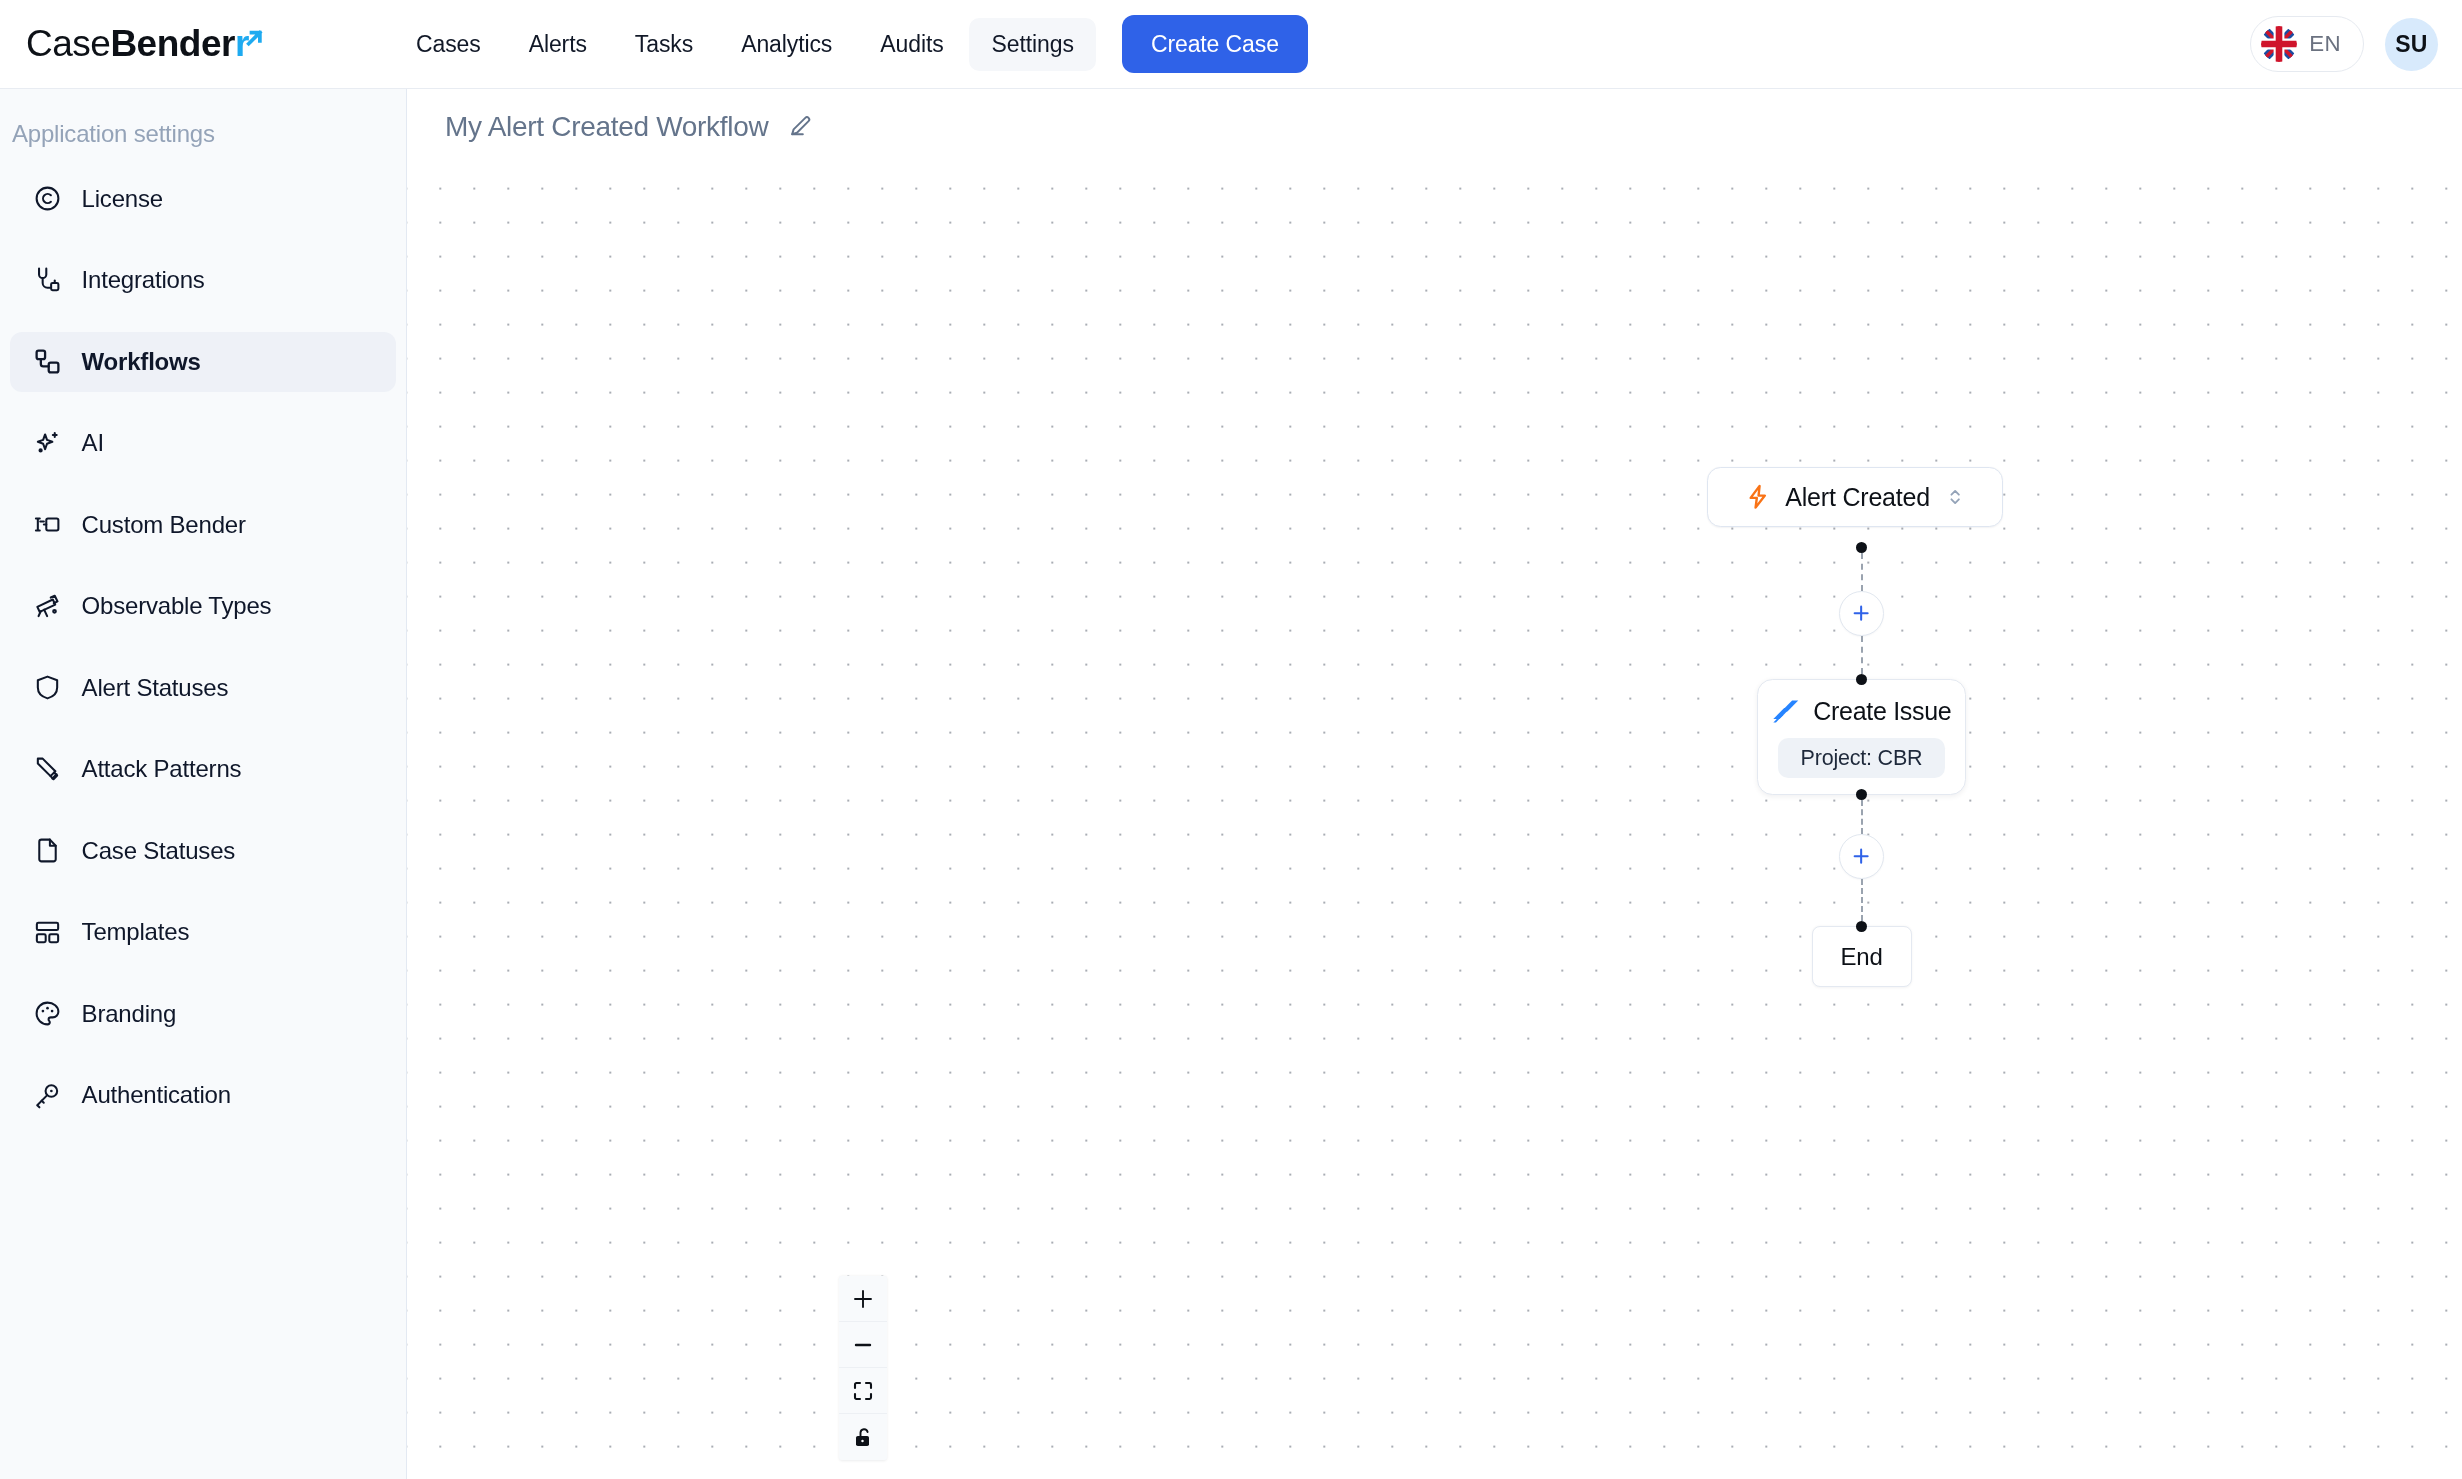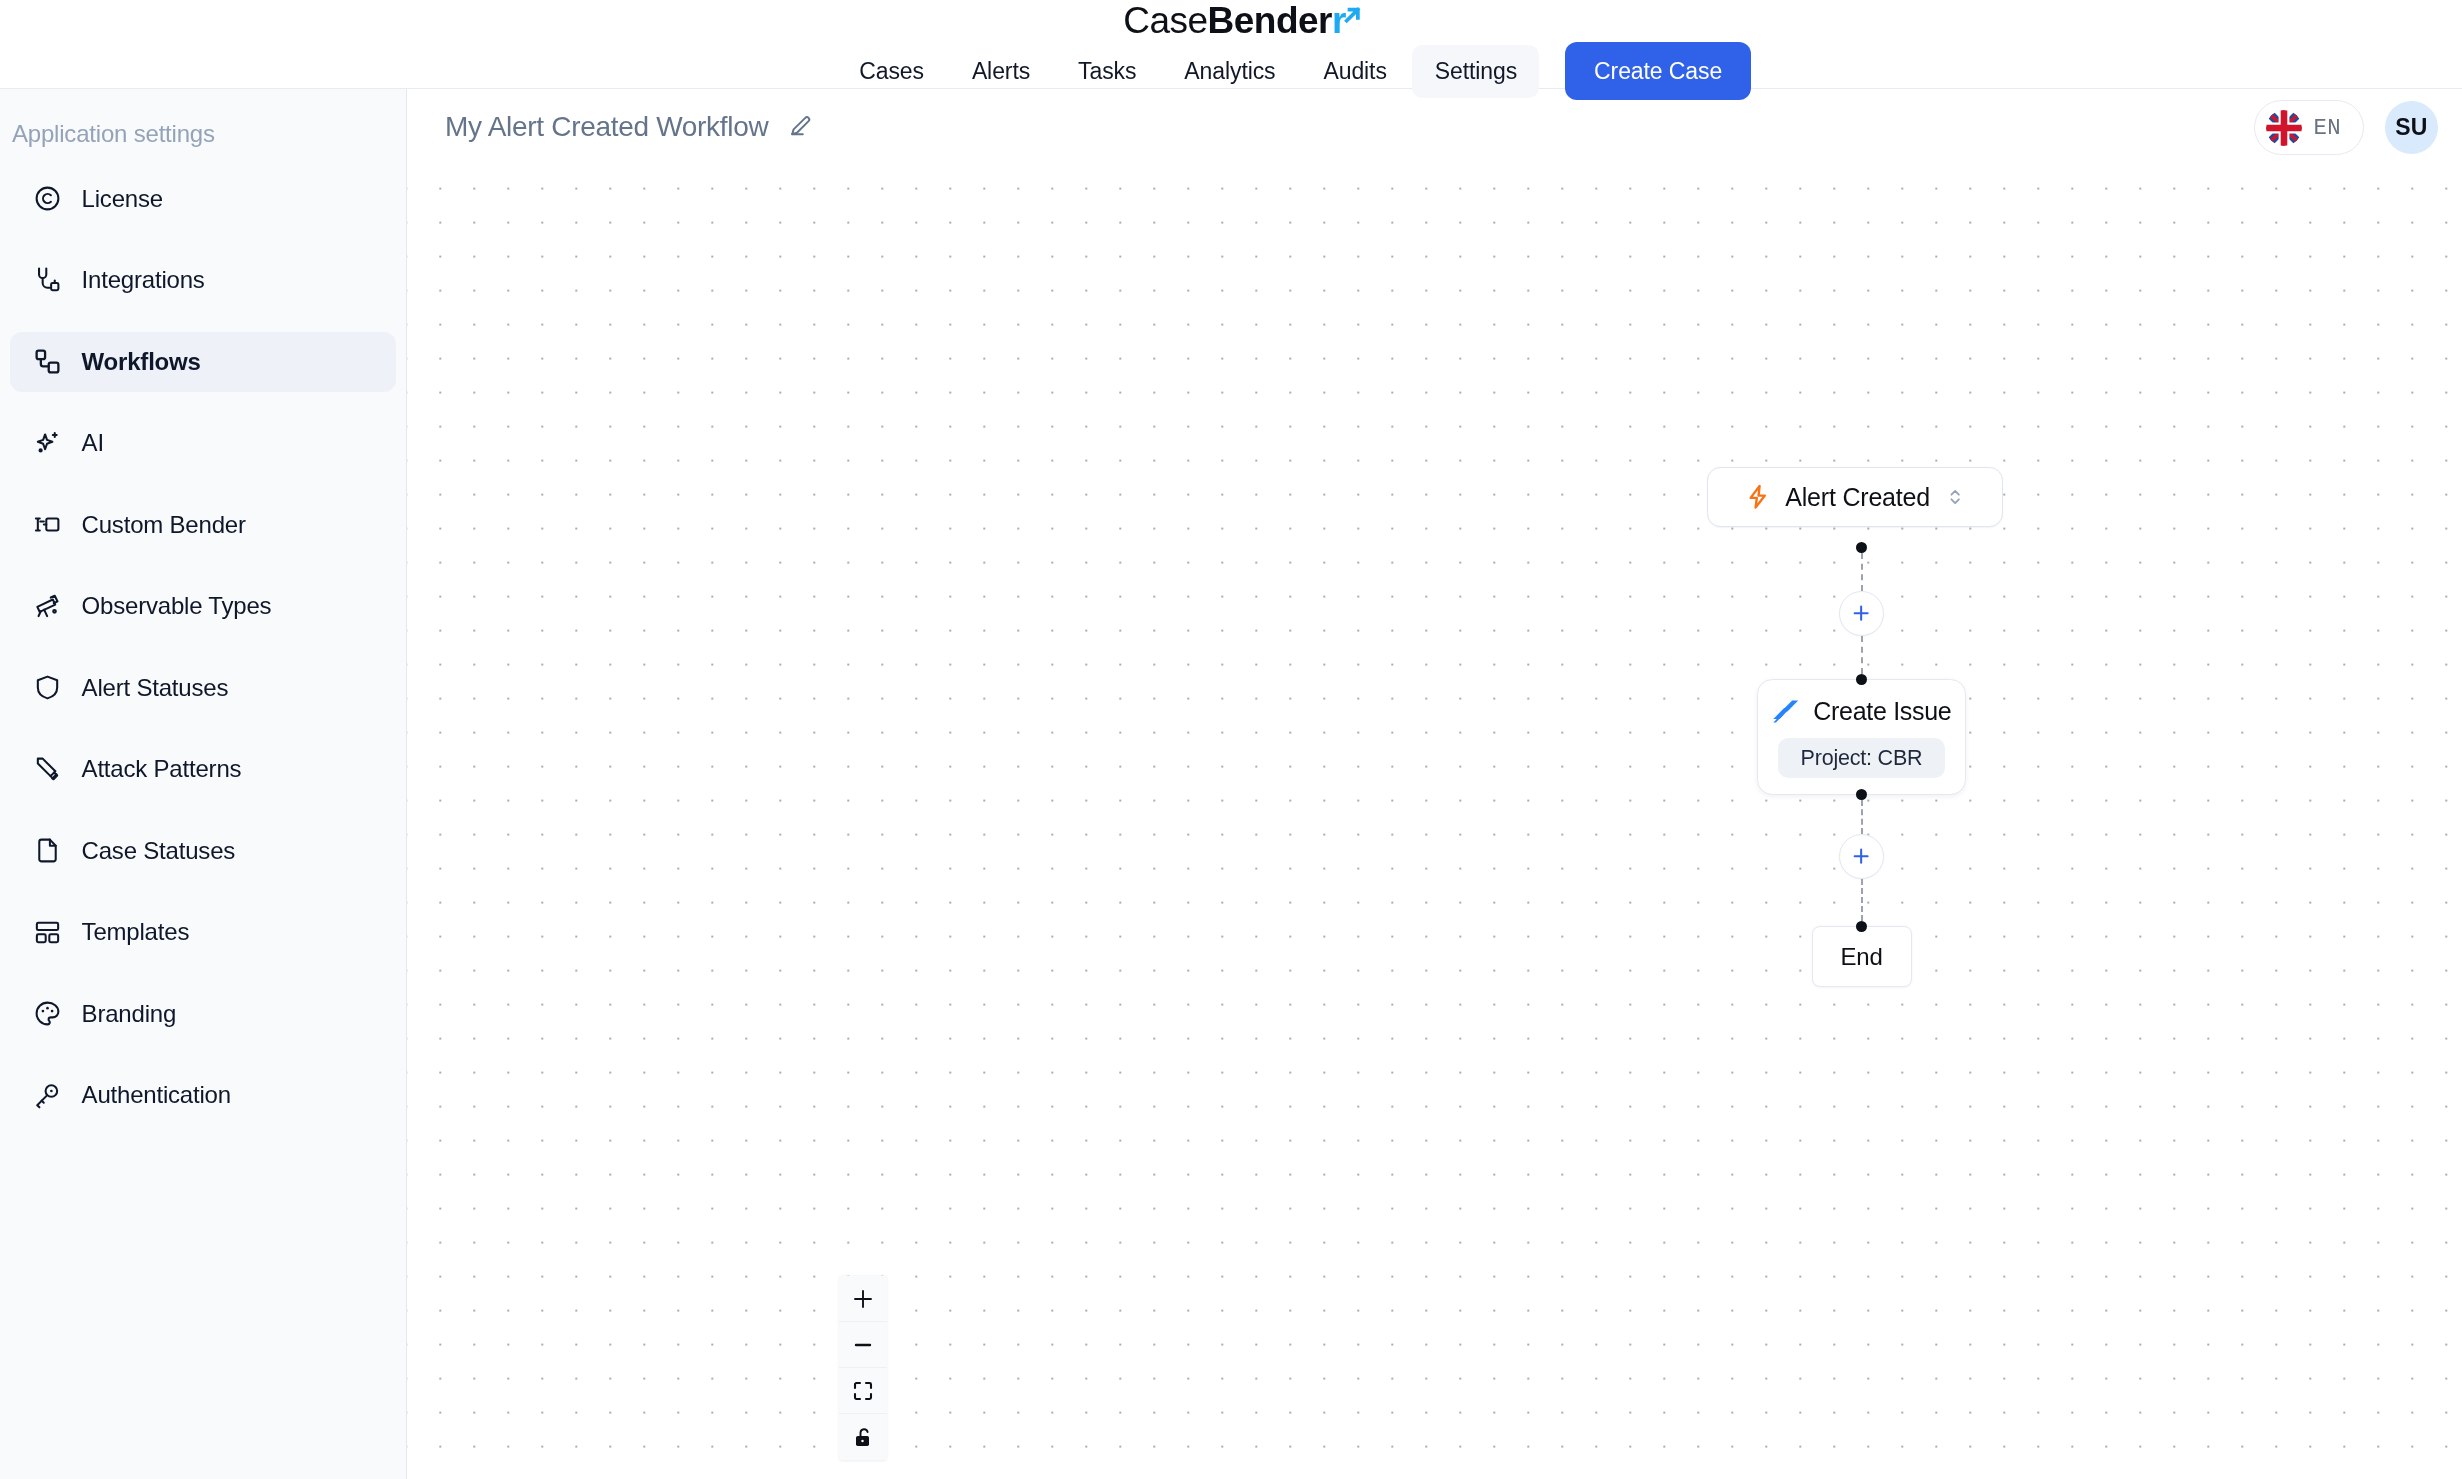--- a/index.html
+++ b/index.html
@@ -12,21 +12,20 @@
 
   
   .topnav {
     height: 89px;
     display: flex;
     align-items: center;
     background: #ffffff;
     border-bottom: 0.9px solid #e8ecf2;
     position: relative;
     z-index: 10;
-    flex-direction: column;
   }
   .logo {
     margin-left: 26px;
     font-size: 37px;
     letter-spacing: -0.5px;
     display: flex;
     align-items: center;
     white-space: nowrap;
   }
   .logo .lo-case { color: #0d1117; font-weight: 400; }
@@ -73,21 +72,20 @@
   }
   .lang-pill {
     display: flex;
     align-items: center;
     gap: 12px;
     border: 0.9px solid #e6eaf0;
     border-radius: 858px;
     padding: 8.6px 22.3px 8.6px 10.3px;
     cursor: pointer;
     background: #fff;
-    font-family: Liberation Mono, monospace;
   }
   .flag { width: 36px; height: 36px; border-radius: 50%; overflow: hidden; flex: none; display:block; }
   .lang-code { font-size: 22.3px; color: #6b7280; letter-spacing: 0.4px; }
   .avatar {
     width: 53px; height: 53px; border-radius: 50%;
     background: #d8eafc;
     color: #0d1117;
     font-size: 23px; font-weight: 700;
     display: flex; align-items: center; justify-content: center;
     cursor: pointer;

